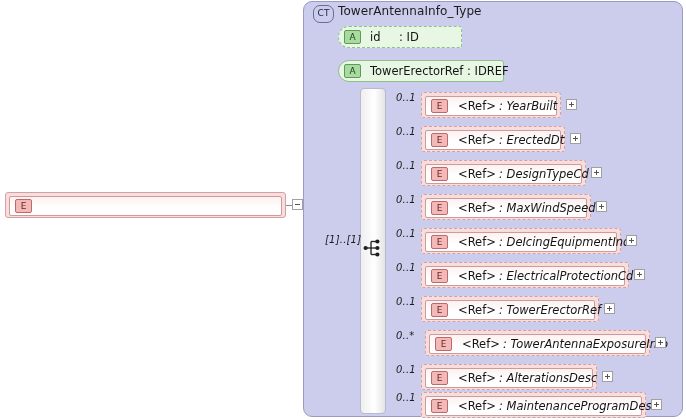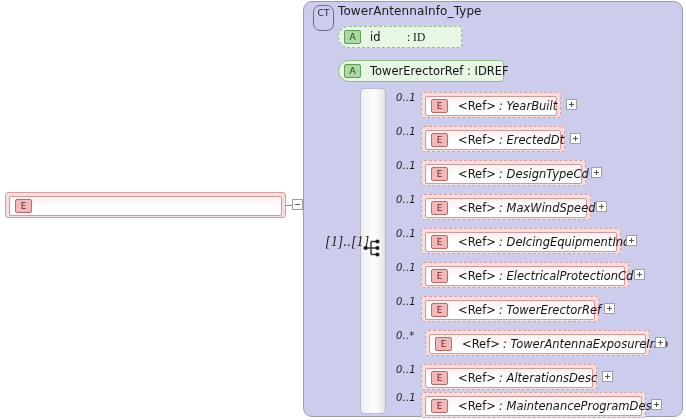--- a/index.html
+++ b/index.html
@@ -51,21 +51,21 @@
     font-size: 12px;
     color: #1b1b1b;
     letter-spacing: .1px;
     white-space: nowrap;
   }
   .ct-badge {
     position: absolute;
     left: 313px;
     top: 5px;
     width: 21px;
-    height: 26px;
+    height: 18px;
     border: 1px solid #6b6b95;
     border-radius: 7px;
     background: #ccccec;
     font-size: 9px;
     line-height: 14px;
     text-align: center;
     color: #24244a;
     letter-spacing: .2px;
     box-sizing: border-box;
   }
@@ -125,26 +125,25 @@
     position: absolute;
     left: 362px;
     top: 236px;
     width: 24px;
     height: 24px;
   }
   .occurs-label {
     position: absolute;
     left: 325px;
     top: 234px;
-    font-size: 14px;
+    font-size: 10px;
     font-style: italic;
     color: #1c1c1c;
     white-space: nowrap;
     letter-spacing: .2px;
-    font-family: Liberation Serif, serif;
   }
 
   
   .el-card {
     position: absolute;
     height: 26px;
     box-sizing: border-box;
     background: #f7dede;
     border: 1px dashed #d79f9f;
     border-radius: 3px;
@@ -322,21 +321,21 @@
   </div>
   <div class="expander" style="left:292px; top:199px;"></div>
 
   <div class="ct-box"></div>
   <div class="ct-badge">CT</div>
   <div class="ct-title">TowerAntennaInfo_Type</div>
 
   <div class="attr optional" style="left:338px; top:26px; width:124px;">
     <span class="attr-badge">A</span>
     <span class="attr-name">id</span>
-    <span class="attr-type" style="left:68px;font-family:Liberation Serif, serif;">: ID</span>
+    <span class="attr-type" style="left:60px;">: ID</span>
   </div>
 
   <div class="attr" style="left:338px; top:60px; width:166px;">
     <span class="attr-badge">A</span>
     <span class="attr-name">TowerErectorRef : IDREF</span>
   </div>
 
   <div class="seq-bar"></div>
   <div class="occurs-label">[1]..[1]</div>
   <svg class="seq-icon" viewBox="0 0 24 24">

